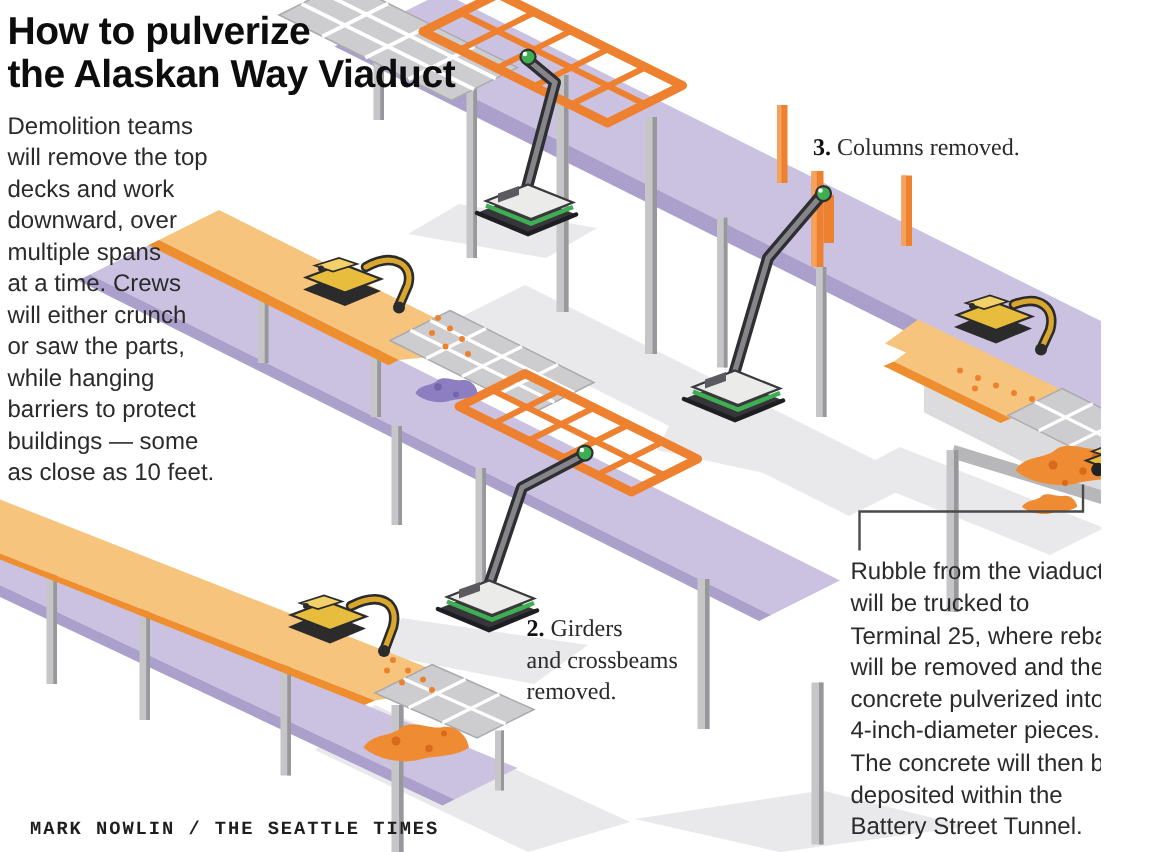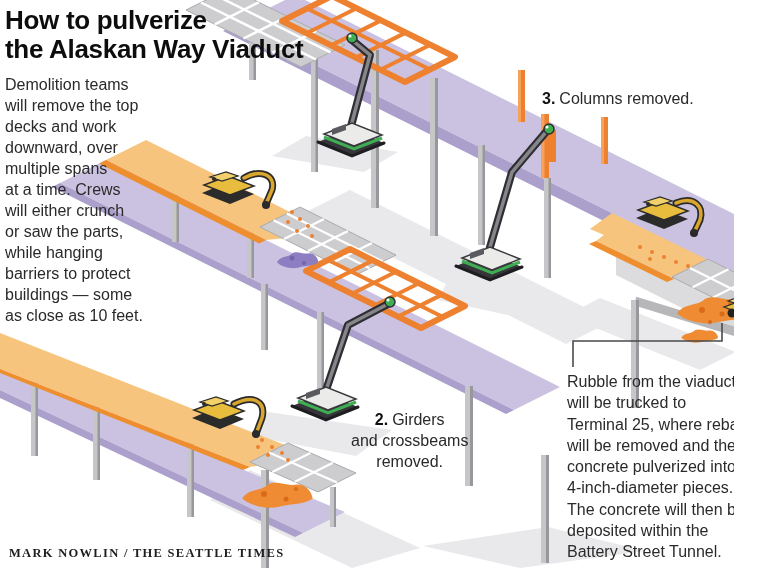--- a/index.html
+++ b/index.html
@@ -2,29 +2,29 @@
 <html><head>
 <meta charset="utf-8">
 <style>
   html,body{margin:0;padding:0;background:#fff;}
   .stage{position:relative;width:734px;height:568px;background:#fff;overflow:hidden;
          font-family:"Liberation Sans","DejaVu Sans",sans-serif;}
   .stage svg{position:absolute;left:0;top:0;}
   .txt{position:absolute;white-space:pre-line;color:#2a2a2a;}
   h1.txt{margin:0;font-size:26px;line-height:1.12;letter-spacing:-0.3px;color:#0d0d0d;font-weight:700;}
   .intro{left:5px;top:74px;width:170px;font-size:16px;line-height:21px;}
-  .step{font-size:16px;line-height:21px;}
+  .step{font-size:16px;line-height:21px;font-family:Liberation Serif, serif;}
   .step b{color:#111;padding-right:4px;}
   .step span{white-space:pre-line;}
   .s1{left:131px;top:344px;}
-  .s2{left:351px;top:409px;text-align:center;}
+  .s2{left:351px;top:409px;}
   .s3{left:542px;top:88px;}
   .note{left:567px;top:371px;width:200px;font-size:16px;line-height:21.3px;}
   .sources{left:4px;top:490px;font-size:14.5px;line-height:18px;font-style:italic;color:#333;}
-  .credit{left:9px;top:546px;font-family:Liberation Serif, serif;
+  .credit{left:20px;top:546px;font-family:Liberation Mono, monospace;
           font-weight:700;font-size:12.5px;letter-spacing:1.3px;color:#1e1e1e;}
 </style>
 </head>
 <body>
 
 <div class="stage">
 
 <svg width="768" height="568" viewBox="0 0 768 568">
   <defs>
     <g id="mbody">

